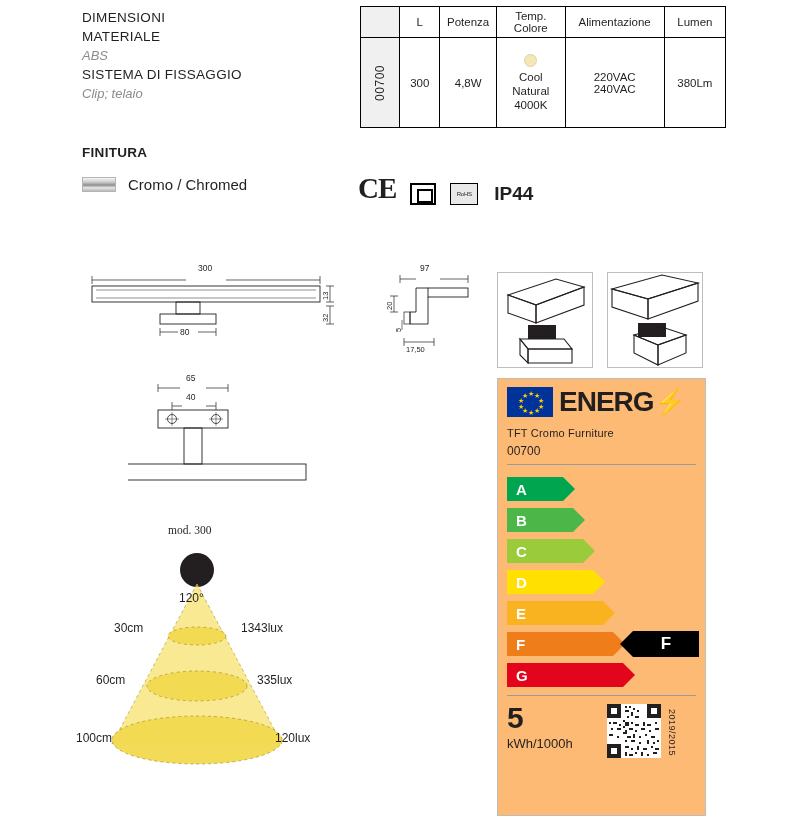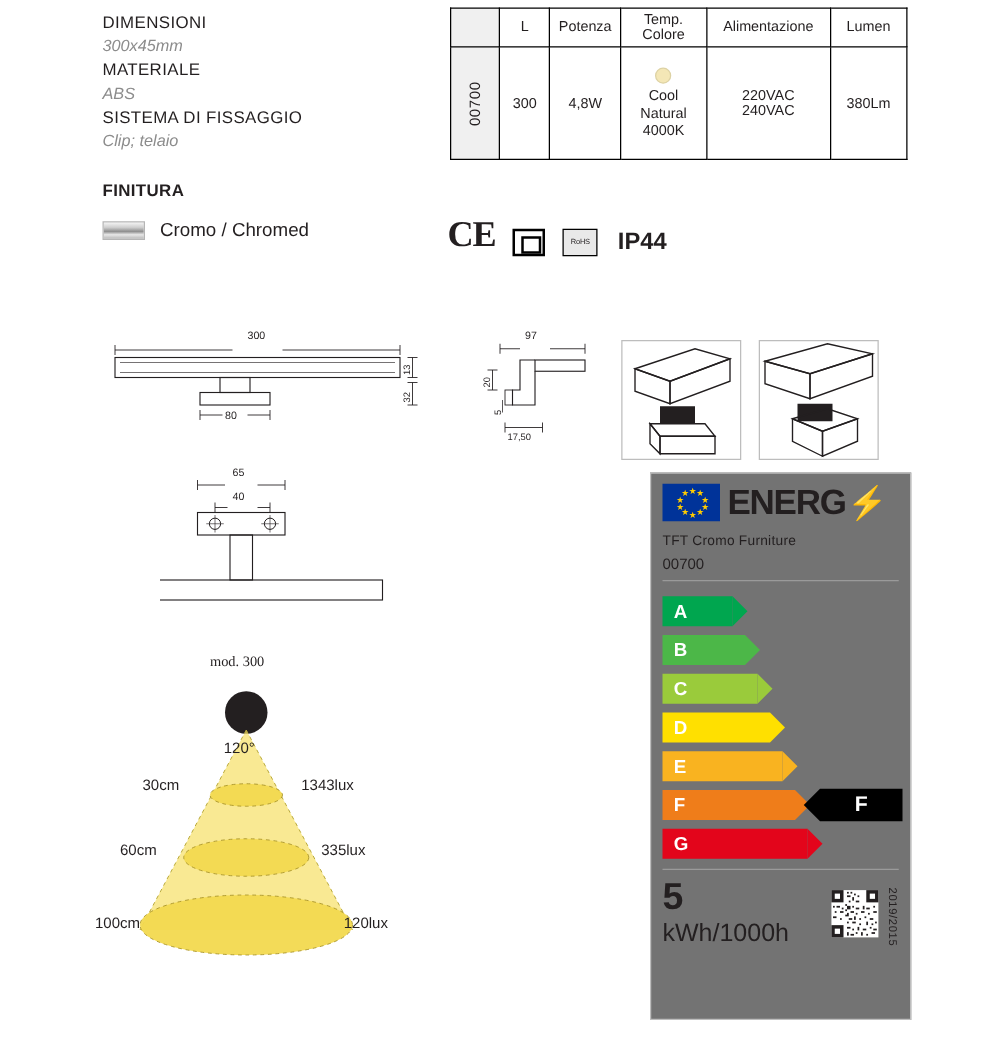--- a/index.html
+++ b/index.html
@@ -109,23 +109,22 @@
 
   
   .beam-cap { position: absolute; left: 168px; top: 524px; font-size: 11.5px; font-family: Liberation Serif, serif; }
   .beam-lbl { font-size: 12px; fill: #231f20; font-family: "Liberation Sans", sans-serif; }
 
   
   .energy {
     position: absolute; left: 497px; top: 378px;
     width: 209px; height: 438px;
     border: 1px solid #bdbdbd;
-    background: #737373;
+    background: #fdba74;
     padding: 8px 9px 6px 9px;
-    margin-left: 23px;
   }
   .energy-head { display: flex; align-items: center; justify-content: flex-start; height: 30px; }
   .eu-flag {
     width: 46px; height: 30px; background: #003399; position: relative; flex: 0 0 auto;
   }
   .eu-star {
     position: absolute; color: #ffcc00; font-size: 7px; line-height: 7px;
   }
   .energ-word {
     font-size: 28px; font-weight: bold; letter-spacing: -1px;
@@ -157,39 +156,38 @@
     font-weight: bold; font-size: 17px;
   }
   .selected-arrow::before {
     content: ""; position: absolute; left: -13px; top: 0;
     border-top: 13px solid transparent;
     border-bottom: 13px solid transparent;
     border-right: 13px solid #000;
   }
   .energy-foot { margin-top: 6px; border-top: 1px solid #9a9a9a; padding-top: 8px; display: flex; }
   .kwh-num { font-size: 30px; font-weight: bold; line-height: 28px; }
-  .kwh-unit { font-size: 20px; margin-top: 4px; }
+  .kwh-unit { font-size: 13px; margin-top: 4px; }
   .qr { width: 54px; height: 54px; margin-left: 34px; }
   .reg {
     writing-mode: vertical-rl; font-size: 9px; margin-left: 6px;
     letter-spacing: .5px; align-self: flex-end; padding-bottom: 2px;
   }
 
   
   .mount-box {
     position: absolute; width: 96px; height: 96px;
     border: 1px solid #bdbdbd; background: #fff;
   }
 </style>
 </head>
 <body>
 
 <div class="specs">
   <div class="spec-title">DIMENSIONI</div>
-  <div class="spec-val">300x45mm</div>
   <div class="spec-title">MATERIALE</div>
   <div class="spec-val">ABS</div>
   <div class="spec-title">SISTEMA DI FISSAGGIO</div>
   <div class="spec-val">Clip; telaio</div>
 </div>
 
 <div class="finitura">
   <div class="finitura-title">FINITURA</div>
   <div class="finish-row">
     <div class="swatch"></div>

